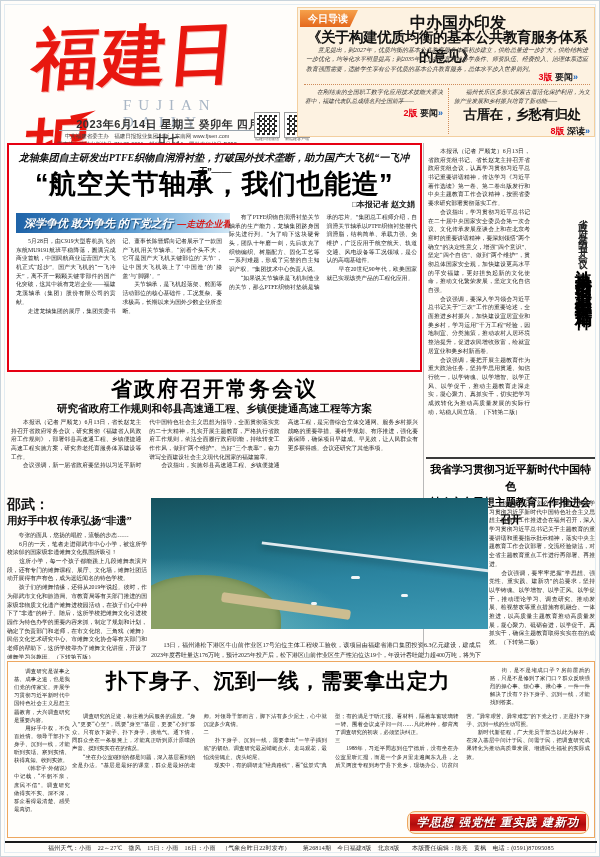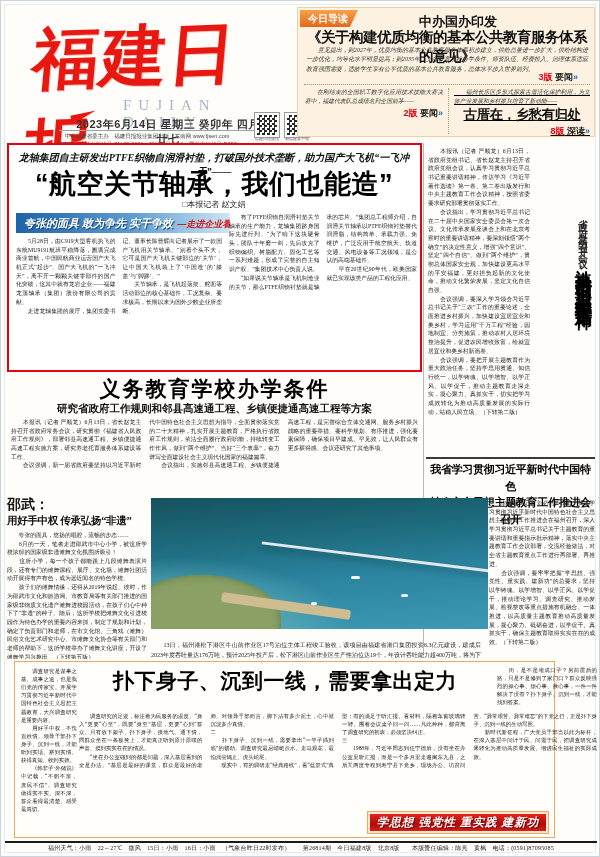--- a/index.html
+++ b/index.html
@@ -27,21 +27,21 @@
       border:2px solid #fff;outline:1px solid #9a9a9a;}
   .qr-cap{font-size:4px;color:#666;text-align:center;line-height:1.2;}
   .flag{width:0;height:0;border-top:9px solid #e8170f;border-right:26px solid transparent;
         transform:rotate(-12deg);}
 
   
   .guide{background:#fdf2e1;border:1px solid #f3cf9f;box-sizing:border-box;}
   .guide-label{background:linear-gradient(#f6a14b,#e4681c);color:#fff;font-weight:bold;
         font-size:10px;line-height:17px;padding:0 10px 0 8px;display:inline-block;
         clip-path:polygon(0 0,100% 0,86% 100%,0 100%);}
-  .guide-kicker{font-size:13px;font-weight:bold;text-align:center;color:#111;
+  .guide-kicker{font-size:16px;font-weight:bold;text-align:center;color:#111;
         font-family:"Liberation Serif",serif;}
   .guide-title{font-size:14.5px;font-weight:bold;text-align:center;color:#111;
         font-family:"Liberation Serif",serif;letter-spacing:-.5px;}
   .guide-sum{font-size:6px;line-height:1.55;color:#333;text-align:justify;
         font-style:italic;white-space:pre-line;font-family:"Liberation Serif",serif;}
   .pageref{font-size:9px;font-weight:bold;text-align:right;}
   .pageref .pno{color:#e60012;}
   .pageref .sec{color:#222;}
   .pageref .arr{color:#1a66c0;}
   .dotted-h{border-top:1.5px dotted #cf8c5a;}
@@ -50,21 +50,21 @@
         font-style:italic;font-family:"Liberation Serif",serif;white-space:pre-line;}
   .guide-item-title{font-size:13.5px;font-weight:bold;color:#111;text-align:center;
         font-family:"Liberation Serif",serif;letter-spacing:-.5px;}
 
   
   .leadbox{border:2.5px solid #e60012;background:#fff;box-sizing:border-box;}
   .lead-kicker{font-size:10px;font-weight:bold;font-style:italic;text-align:center;
         color:#111;font-family:"Liberation Serif",serif;}
   .lead-title{font-size:27px;font-weight:bold;color:#000;text-align:center;
         letter-spacing:.5px;}
-  .lead-byline{font-size:8px;text-align:center;color:#222;font-weight:normal;}
+  .lead-byline{font-size:8px;text-align:right;color:#222;font-weight:bold;}
   .banner{background:linear-gradient(90deg,#1e63a8,#5f9ed2 55%,#cfe6f5);
         color:#fff;font-weight:bold;font-style:italic;font-size:11px;line-height:20px;
         padding-left:8px;white-space:nowrap;overflow:hidden;
         text-shadow:1px 1px 1px #14436f;}
   .banner .suffix{color:#d61c1c;font-size:9px;text-shadow:none;margin-left:4px;}
 
   
   .gov-title{font-size:21px;font-weight:bold;text-align:center;color:#000;
         font-family:"Liberation Serif",serif;letter-spacing:2px;}
   .gov-sub{font-size:10.5px;font-weight:bold;text-align:center;color:#111;
@@ -153,47 +153,47 @@
     <div class="abs dotted-h" style="left:6px;top:76px;width:286px;"></div>
     <div class="abs dotted-v" style="left:150px;top:80px;height:46px;"></div>
 
     <div class="abs" style="left:7px;top:80px;width:138px;">
       <div class="guide-item-kicker" style="height:18px;overflow:hidden;">　　在刚结束的全国职工数字化应用技术技能大赛决赛中，福建代表队总成绩名列全国前茅——</div>
       <div class="pageref" style="margin-top:1px;">
         <span class="pno">2版</span>
         <span class="sec">要闻</span><span class="arr">»</span>
       </div>
     </div>
-    <div class="abs" style="left:156px;top:80px;width:136px;text-decoration:underline;">
+    <div class="abs" style="left:156px;top:80px;width:136px;">
       <div class="guide-item-kicker" style="height:18px;overflow:hidden;">　　福州长乐区多形式探索古厝活化保护利用，为文旅产业发展和乡村振兴培育了新动能——</div>
       <div class="guide-item-title">古厝在，乡愁有归处</div>
       <div class="pageref" style="margin-top:1px;">
         <span class="pno">8版</span>
         <span class="sec">深读</span><span class="arr">»</span>
       </div>
     </div>
   </div>
 
   <div class="abs leadbox" style="left:6px;top:142px;width:415px;height:229px;">
     <div class="abs lead-kicker" style="left:6px;top:6px;width:398px;">龙轴集团自主研发出PTFE织物自润滑衬垫，打破国外技术垄断，助力国产大飞机“一飞冲天”——</div>
     <div class="abs lead-title" style="left:4px;top:21px;width:402px;">“航空关节轴承，我们也能造”</div>
     <div class="abs lead-byline" style="left:4px;top:54px;width:402px;">□本报记者 赵文娟</div>
     <div class="abs banner" style="left:7px;top:68px;width:206px;height:20px;">
-      <span>夸张的面具 敢为争先 实干争效</span><span class="suffix">—走进企业看创新</span>
+      <span>深学争优 敢为争先 的下党之行</span><span class="suffix">—走进企业看创新</span>
     </div>
     <div class="abs tiny cols2" style="left:7px;top:92px;width:206px;height:128px;">　　5月28日，由C919大型客机执飞的东航MU9191航班平稳降落，圆满完成商业首航，中国民航商业运营国产大飞机正式“起步”。国产大飞机的“一飞冲天”，离不开一颗颗关键零部件的国产化突破，这其中就有龙岩企业——福建龙溪轴承（集团）股份有限公司的贡献。
 　　走进龙轴集团的展厅，集团党委书记、董事长陈晋辉向记者展示了一款国产飞机用关节轴承。“别看个头不大，它可是国产大飞机关键部位的‘关节’，让中国大飞机装上了‘中国造’的‘膝盖’与‘脚踝’。”
 　　关节轴承，是飞机起落架、舵面等活动部位的核心基础件，工况复杂、要求极高，长期以来为国外少数企业所垄断。</div>
     <div class="abs tiny cols2" style="left:220px;top:68px;width:188px;height:152px;">　　有了PTFE织物自润滑衬垫关节轴承的生产能力，龙轴集团跻身国际先进行列。“为了啃下这块硬骨头，团队十年磨一剑，先后攻克了织物编织、树脂配方、固化工艺等一系列难题，形成了完整的自主知识产权。”集团技术中心负责人说。
 　　“如果说关节轴承是飞机制造业的关节，那么PTFE织物衬垫就是轴承的芯片。”集团总工程师介绍，自润滑关节轴承以PTFE织物衬垫替代润滑脂，结构简单、承载力强、免维护，广泛应用于航空航天、轨道交通、风电设备等工况领域，是公认的高端基础件。
 　　早在20世纪90年代，欧美国家就已实现该类产品的工程化应用。</div>
   </div>
 
   <div class="abs" style="left:6px;top:374px;width:415px;height:118px;">
-    <div class="abs gov-title" style="left:0;top:0;width:415px;">义务教育学校办学条件</div>
+    <div class="abs gov-title" style="left:0;top:0;width:415px;">省政府召开常务会议</div>
     <div class="abs gov-sub" style="left:0;top:27px;width:415px;">研究省政府工作规则和邻县高速通工程、乡镇便捷通高速工程等方案</div>
     <div class="abs tiny cols3" style="left:4px;top:43px;width:407px;height:72px;">　　本报讯（记者 严顺龙）6月13日，省长赵龙主持召开省政府常务会议，研究贯彻《福建省人民政府工作规则》，部署邻县高速通工程、乡镇便捷通高速工程实施方案，研究养老托育服务体系建设等工作。
 　　会议强调，新一届省政府要坚持以习近平新时代中国特色社会主义思想为指导，全面贯彻落实党的二十大精神，扎实开展主题教育，严格执行省政府工作规则，依法全面履行政府职能，持续转变工作作风，做到“两个维护”、当好“三个表率”，奋力谱写全面建设社会主义现代化国家的福建篇章。
 　　会议指出，实施邻县高速通工程、乡镇便捷通高速工程，是完善综合立体交通网、服务乡村振兴战略的重要举措。要科学规划、有序推进，强化要素保障，确保项目早建成、早见效，让人民群众有更多获得感。会议还研究了其他事项。</div>
   </div>
 
   <div class="abs v-rule" style="left:422px;top:142px;height:512px;"></div>
 
   <div class="abs" style="left:427px;top:144px;width:167px;height:310px;">
     <div class="abs tiny" style="left:0;top:2px;width:102px;height:306px;">　　本报讯（记者 严顺龙）6月13日，省政府党组书记、省长赵龙主持召开省政府党组会议，认真学习贯彻习近平总书记重要讲话精神，传达学习《习近平著作选读》第一卷、第二卷出版发行和中央主题教育工作会议精神，按照省委要求研究部署贯彻落实工作。
@@ -230,34 +230,34 @@
     <div class="wharf"></div>
     <div class="boat" style="left:200px;top:78px;"></div>
     <div class="boat" style="left:250px;top:96px;width:7px;"></div>
     <div class="boat" style="left:160px;top:104px;width:6px;"></div>
   </div>
   <div class="abs caption" style="left:150px;top:631px;width:330px;height:26px;overflow:hidden;">
     <span>　　13日，福州港松下港区牛山前作业区17号泊位主体工程竣工验收，该项目由福建省港口集团投资6.3亿元建设，建成后2023年度吞吐量达176万吨，预计2025年投产后，松下港区山前作业区生产性泊位达19个，年设计吞吐能力超400万吨，将为下游临港产业发展提供有力支撑。</span>
     
   </div>
 
-  <div class="abs combox" style="left:13px;top:660px;width:541px;height:177px;">
+  <div class="abs combox" style="left:6px;top:660px;width:588px;height:177px;">
     <div class="abs tiny" style="left:6px;top:5px;width:56px;height:164px;font-size:5.4px;">　　调查研究是谋事之基、成事之道，也是我们党的传家宝。开展学习贯彻习近平新时代中国特色社会主义思想主题教育，大兴调查研究是重要内容。
 　　用好手中权，不负百姓情。领导干部扑下身子、沉到一线，才能听到实话、察到实情、获得真知、收到实效。
 　　《韩非子·外储说》中记载，“不躬不亲，庶民不信”。调查研究做得实不实、深不深，群众看得最清楚、感受最真切。</div>
     <div class="abs com-title" style="left:64px;top:5px;width:412px;">扑下身子、沉到一线，需要拿出定力</div>
     <div class="abs tiny" style="left:482px;top:4px;width:100px;height:44px;font-size:5.4px;">　　街，是不是堵成口子？房前屋后的路，只是不是修到了家门口？群众反映强烈的操心事、烦心事、揪心事，一件一件解决了没有？扑下身子、沉到一线，才能找到答案。</div>
     <div class="abs tiny cols4" style="left:64px;top:50px;width:518px;height:100px;font-size:5.4px;">　　调查研究的足迹，标注着为民服务的温度。“身入”更要“心至”，既要“身至”基层，更要“心到”群众。只有放下架子、扑下身子，接地气、通下情，同群众坐在一条板凳上，才能真正听到原汁原味的声音、摸到实实在在的情况。
 　　“坐在办公室碰到的都是问题，深入基层看到的全是办法。”基层是最好的课堂，群众是最好的老师。对领导干部而言，脚下沾有多少泥土，心中就沉淀多少真情。
 二
 　　扑下身子、沉到一线，需要拿出“一竿子插到底”的韧劲。调查研究最忌蜻蜓点水、走马观花，最怕浅尝辄止、虎头蛇尾。
 　　现实中，有的调研走“经典路线”，看“盆景式”典型；有的满足于听汇报、看材料，隔着车窗玻璃转一转、围着会议桌子问一问……凡此种种，都背离了调查研究的初衷，必须坚决纠正。
 三
 　　1988年，习近平同志到任宁德后，没有坐在办公室里听汇报，而是一个多月里走遍闽东九县，之后又两度专程到寿宁县下党乡，现场办公、访贫问苦。“异常艰苦、异常难忘”的下党之行，正是扑下身子、沉到一线的生动写照。
 　　新时代新征程，广大党员干部当以此为标杆，在深入基层中问计于民、问需于民，把调查研究成果转化为推动高质量发展、增进民生福祉的实际成效。</div>
-    <div class="abs slogan-outer" style="right:5px;bottom:3px;width:182px;height:23px;">
+    <div class="abs slogan-outer" style="right:5px;bottom:3px;width:182px;height:23px;border-radius:8px;">
       <div class="slogan">学思想 强党性 重实践 建新功</div>
     </div>
   </div>
 
   <div class="abs foot-rule" style="left:4px;top:840px;width:592px;"></div>
   <div class="abs footer" style="left:4px;top:843px;width:592px;">福州天气：小雨　22～27℃　微风　15日：小雨　16日：小雨　（气象台昨日22时发布）　　第26814期　今日福建8版　北京8版　　本版责任编辑：陈亮　黄枫　电话：(0591)87095085</div>
 </div>
 
 </body></html>

